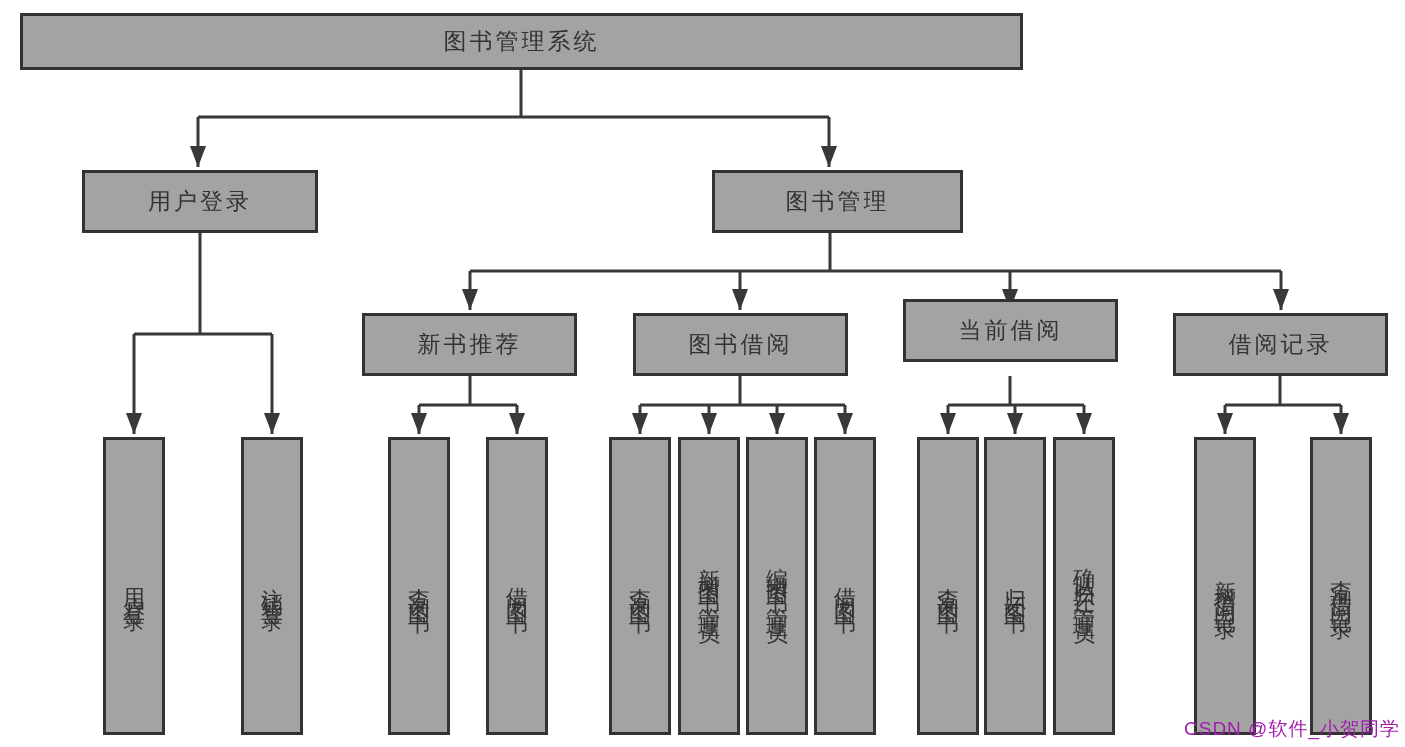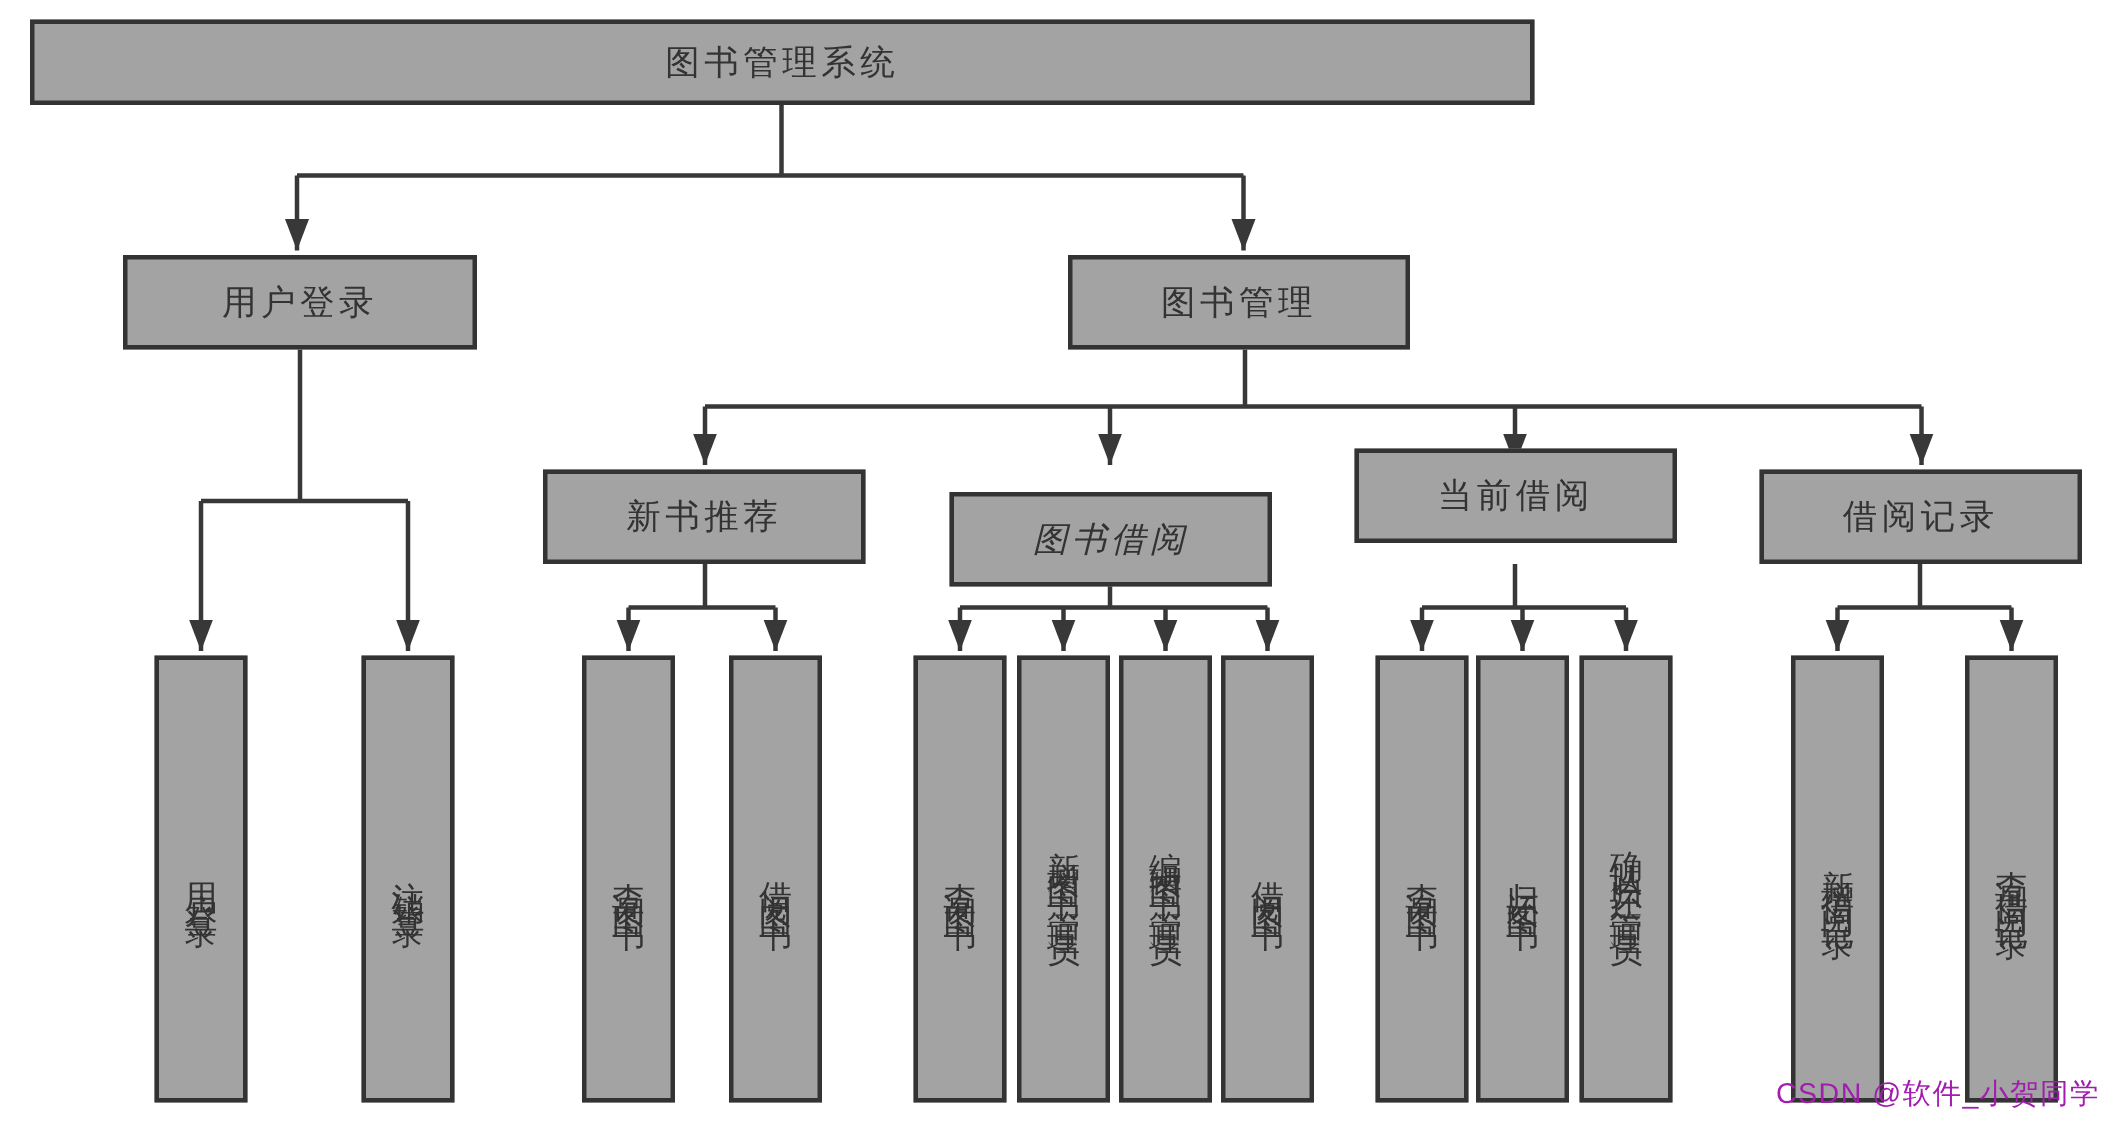--- a/index.html
+++ b/index.html
@@ -101,24 +101,24 @@
     <g stroke="#383838" stroke-width="3" fill="none">
       <path d="M1280,376 V405 M1225,405 H1341"></path>
       <line x1="1225" y1="405" x2="1225" y2="434" marker-end="url(#arr)"></line>
       <line x1="1341" y1="405" x2="1341" y2="434" marker-end="url(#arr)"></line>
     </g>
   </svg>
 
   <div class="node h-node" style="left:20px; top:13px; width:1003px; height:57px;">图书管理系统</div>
 
   <div class="node h-node" style="left:82px; top:170px; width:236px; height:63px;">用户登录</div>
-  <div class="node h-node" style="left:712px; top:170px; width:228px; height:63px;">图书管理</div>
+  <div class="node h-node" style="left:712px; top:170px; width:251px; height:63px;">图书管理</div>
 
   <div class="node h-node" style="left:362px; top:313px; width:215px; height:63px;text-align:center;">新书推荐</div>
-  <div class="node h-node" style="left:633px; top:328px; width:215px; height:63px;font-style:italic;">图书借阅</div>
+  <div class="node h-node" style="left:633px; top:313px; width:215px; height:63px;">图书借阅</div>
   <div class="node h-node" style="left:903px; top:299px; width:215px; height:63px;">当前借阅</div>
   <div class="node h-node" style="left:1173px; top:313px; width:215px; height:63px;">借阅记录</div>
 
   <div class="node v-node" style="left:103px; top:437px; width:62px; height:298px;">用户登录</div>
   <div class="node v-node" style="left:241px; top:437px; width:62px; height:298px;">注销登录</div>
 
   <div class="node v-node" style="left:388px; top:437px; width:62px; height:298px;">查询图书</div>
   <div class="node v-node" style="left:486px; top:437px; width:62px; height:298px;">借阅图书</div>
 
   <div class="node v-node" style="left:609px; top:437px; width:62px; height:298px;">查询图书</div>

